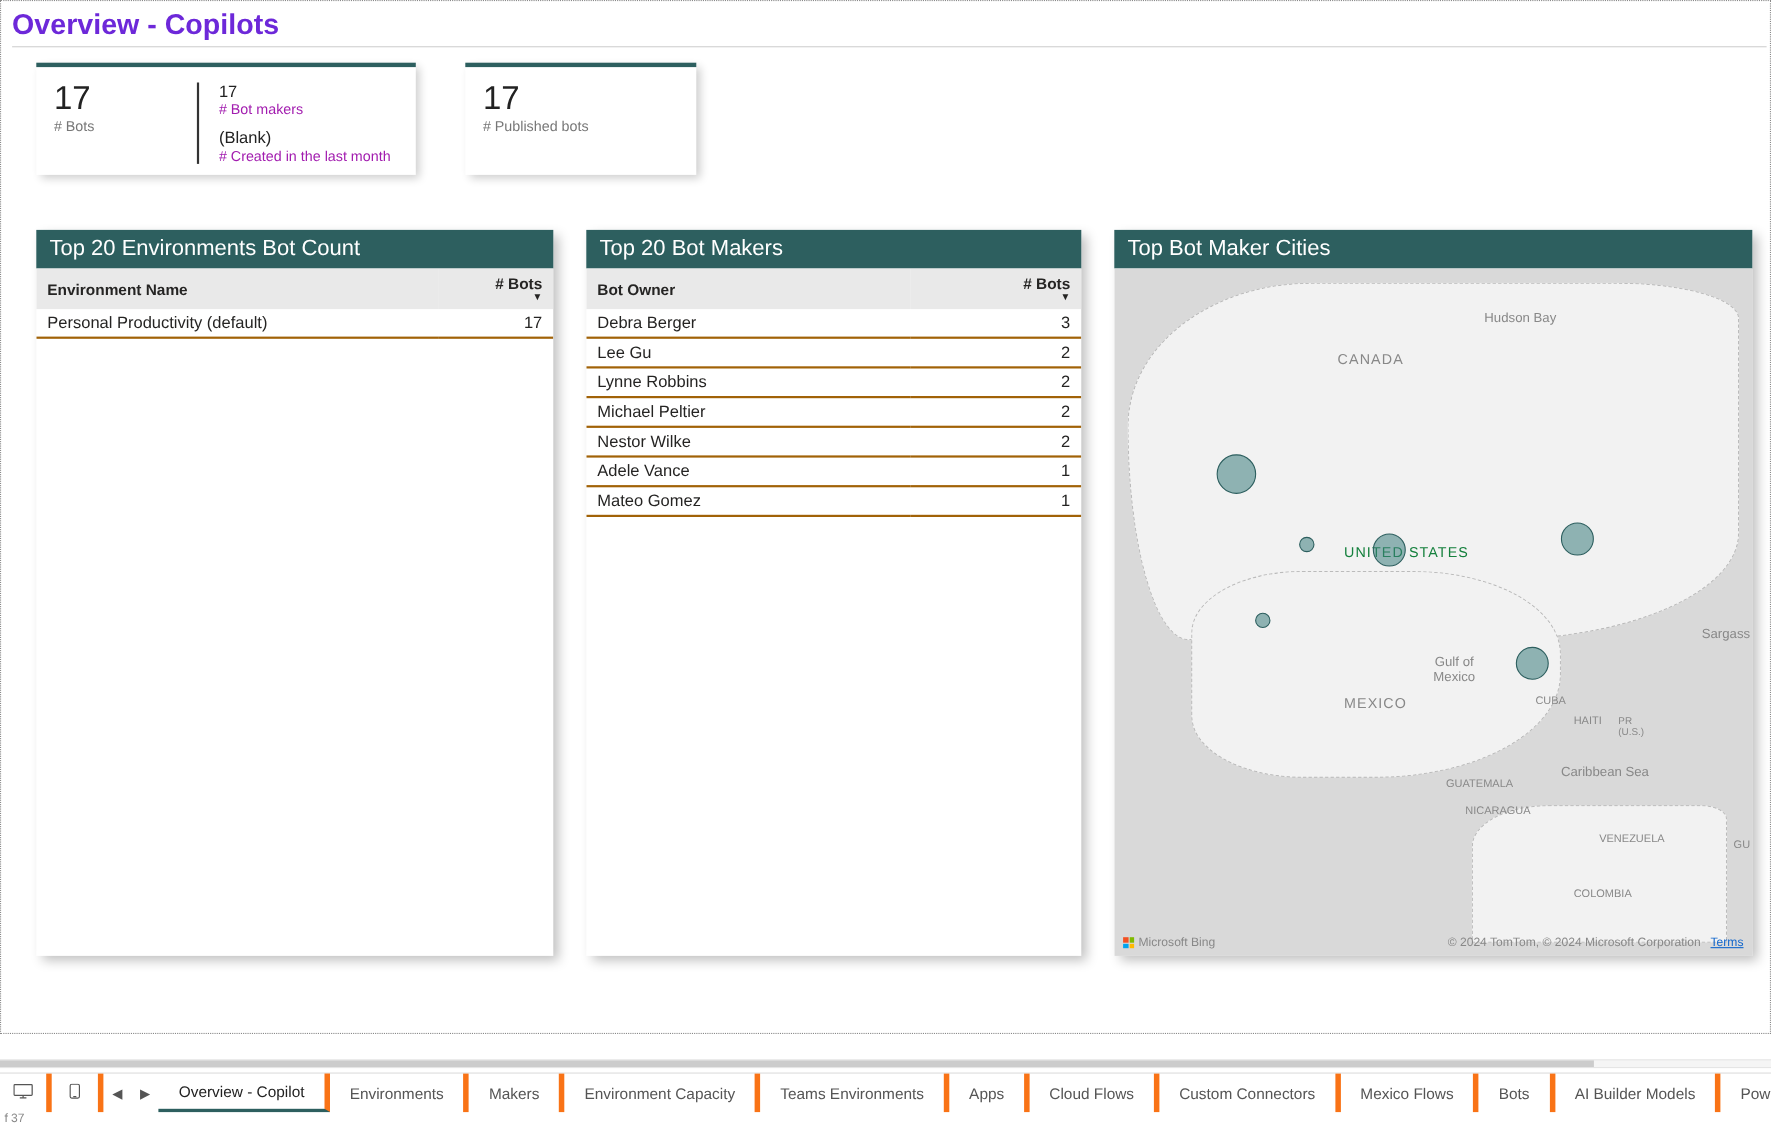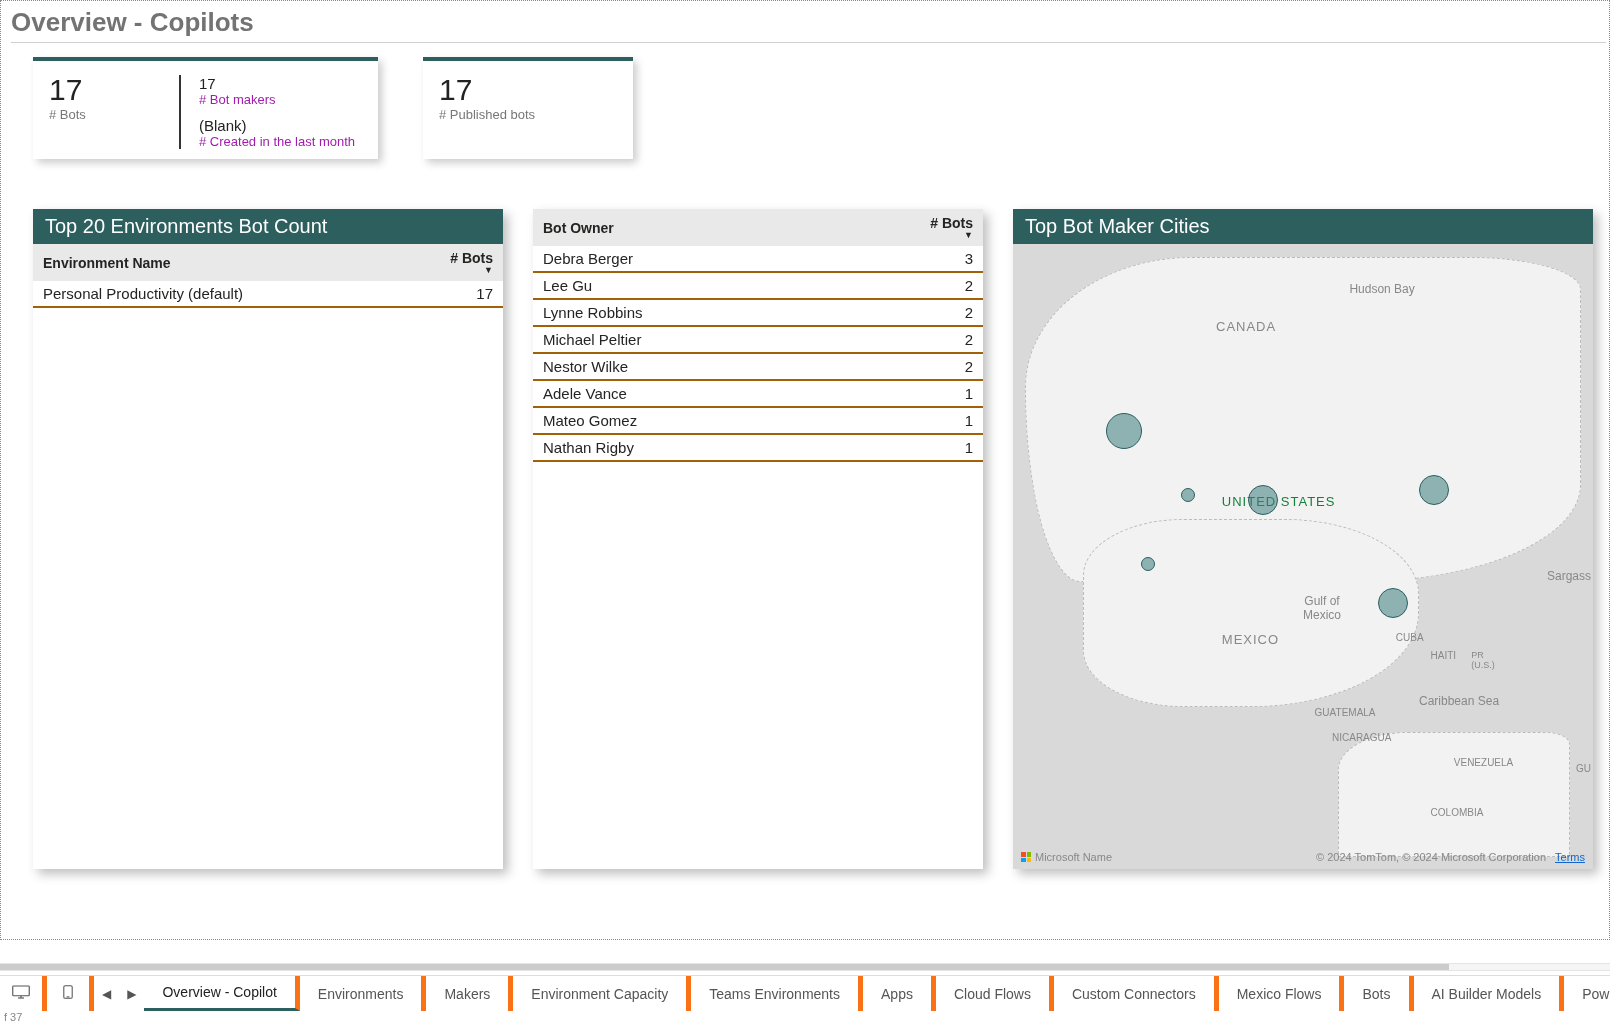--- a/index.html
+++ b/index.html
@@ -4,21 +4,21 @@
 <style>
 html,body{margin:0;padding:0;font-family:"Segoe UI",Arial,sans-serif;background:#fff;color:#252423;height:100%;}
 *{box-sizing:border-box;}
 
 
 .page{width:1610px;height:1023px;position:relative;}
 
 
 .report-area{width:1610px;height:940px;border:1px dotted #888;position:relative;padding:6px 0 0 10px;}
 
-.page-title{font-size:26px;font-weight:600;color:#737373;margin:0 0 2px 0;}
+.page-title{font-size:26px;font-weight:600;color:#6d28d9;margin:0 0 2px 0;}
 .title-rule{border:0;border-top:1px solid #d0d0d0;margin:4px 0 14px 0;width:1595px;}
 
 
 .card-row{display:flex;gap:45px;margin-left:22px;}
 .kpi-card{background:#fff;border-top:4px solid #2d5f5f;box-shadow:4px 4px 8px rgba(0,0,0,.2);padding:14px 16px 10px 16px;}
 .kpi1{width:345px;display:flex;}
 .kpi2{width:210px;}
 .kpi-big{font-size:30px;line-height:1;color:#222;}
 .kpi-label{font-size:13px;color:#777;margin-top:2px;}
 .kpi-left{width:130px;}
@@ -114,20 +114,21 @@
                 <tr>
                   <td>Personal Productivity (default)</td>
                   <td class="num">17</td>
                 </tr>
               </tbody>
         </table>
       </div>
     </div>
 
     <div class="panel panel-makers">
+      <div class="panel-header">Top 20 Bot Makers</div>
       <div class="panel-body">
         <table class="data">
           <thead>
                 <tr>
             <th>Bot Owner</th>
             <th class="num"><span># Bots</span><span class="sort-caret">▼</span></th>
           </tr>
               </thead>
           <tbody id="maker-rows">
                 <tr>
@@ -149,24 +150,20 @@
                 <tr>
                   <td>Nestor Wilke</td>
                   <td class="num">2</td>
                 </tr>
                 <tr>
                   <td>Adele Vance</td>
                   <td class="num">1</td>
                 </tr>
                 <tr>
                   <td>Mateo Gomez</td>
-                  <td class="num">1</td>
-                </tr>
-                <tr>
-                  <td>Nathan Rigby</td>
                   <td class="num">1</td>
                 </tr>
               </tbody>
         </table>
       </div>
     </div>
 
     <div class="panel panel-map">
       <div class="panel-header">Top Bot Maker Cities</div>
       <div class="panel-body">
@@ -202,21 +199,21 @@
           <div class="bubble" style="left:63%;top:55%;width:30px;height:30px;"></div>
 
           <div class="attrib">
             <span class="bing">
               <span class="bing-logo">
                     <span></span>
                     <span></span>
                     <span></span>
                     <span></span>
                   </span>
-              <span>Microsoft Name</span>
+              <span>Microsoft Bing</span>
             </span>
             <span>
               <span>© 2024 TomTom, © 2024 Microsoft Corporation</span>&nbsp;&nbsp;
               <a href="#">Terms</a>
             </span>
           </div>
         </div>
       </div>
     </div>
   </div>

